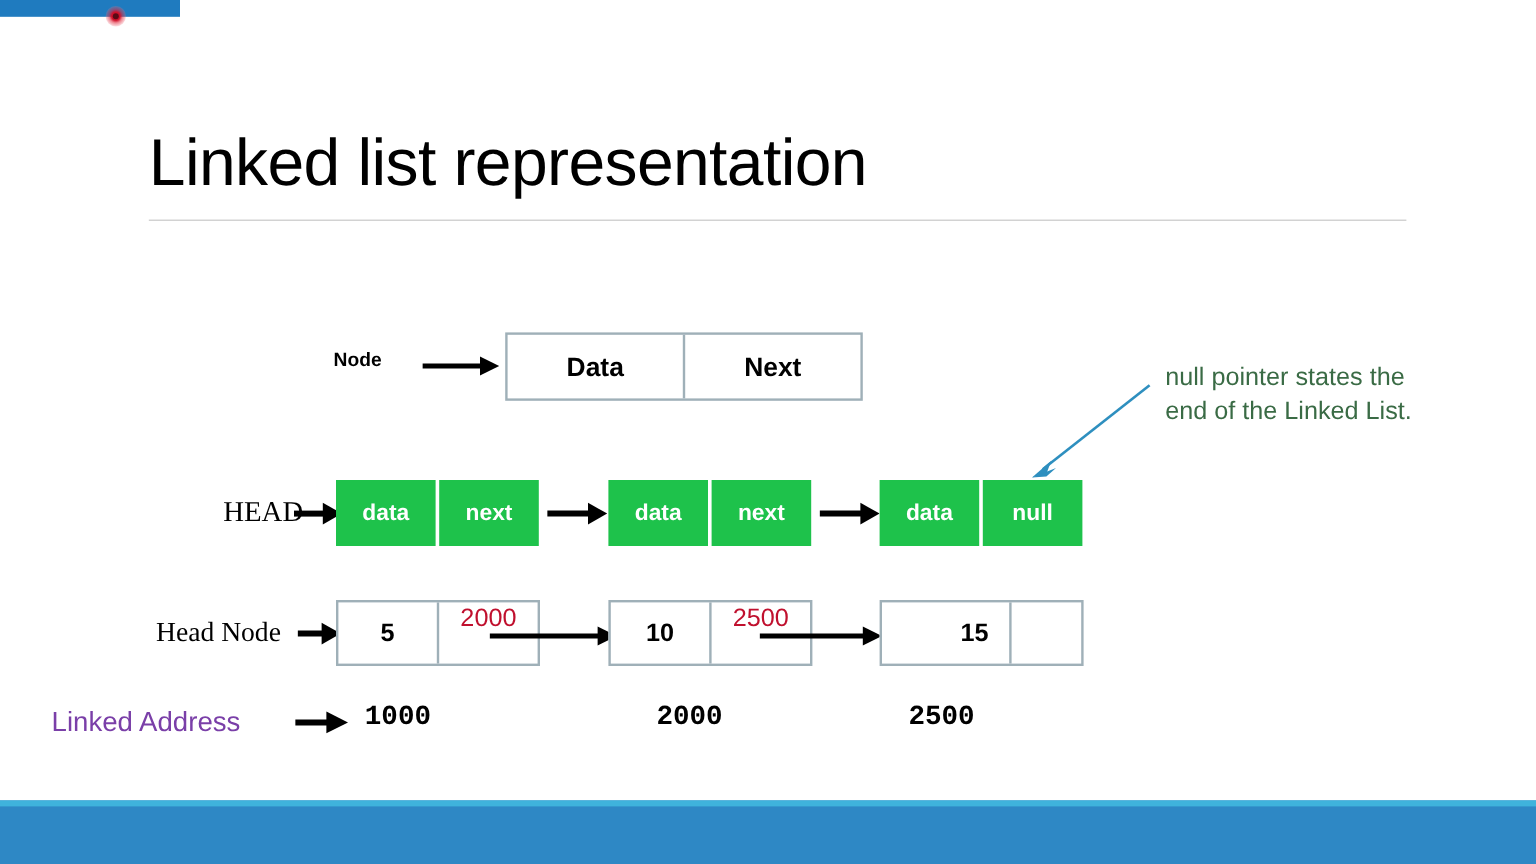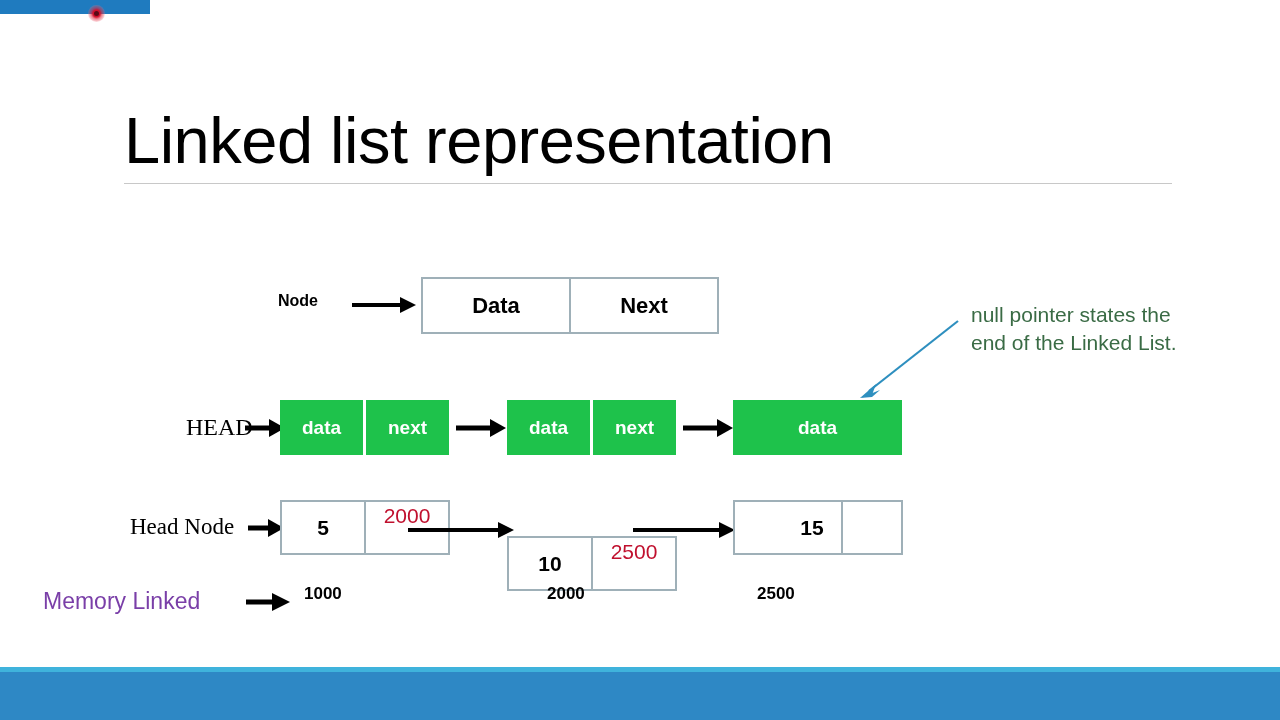--- a/index.html
+++ b/index.html
@@ -58,21 +58,21 @@
     width: 100%;
     height: 5px;
     background: #3fb3dc;
   }
 
   
   .slide-title {
     position: absolute;
     left: 124px;
     top: 103px;
-    font-size: 65px;
+    font-size: 55px;
     font-weight: 400;
     color: #000000;
     letter-spacing: -0.5px;
     white-space: nowrap;
   }
   .title-rule {
     position: absolute;
     left: 124px;
     top: 183px;
     width: 1048px;
@@ -201,24 +201,25 @@
     transform: translateX(-50%);
     font-size: 21px;
     font-weight: normal;
     color: #c0102e;
   }
 
   
   .mem-addr {
     position: absolute;
     top: 584px;
-    font-size: 17px;
+    font-size: 23px;
     font-weight: bold;
     color: #000;
     white-space: nowrap;
+    font-family: Liberation Mono, monospace;
   }
 
   
   .note {
     position: absolute;
     left: 959px;
     top: 301px;
     width: 260px;
     font-size: 21px;
     line-height: 28px;
@@ -269,20 +270,21 @@
   <div class="gcell">next</div>
 </div>
 
 <svg class="arrow" style="left:683px; top:416px;" width="50" height="24" viewBox="0 0 50 24">
   <line x1="0" y1="12" x2="36" y2="12" stroke="#000" stroke-width="5"></line>
   <polygon points="34,3 50,12 34,21" fill="#000"></polygon>
 </svg>
 
 <div class="green-node" style="left:733px;">
   <div class="gcell">data</div>
+  <div class="gcell">null</div>
 </div>
 
 <svg class="arrow" style="left:850px; top:315px;" width="120" height="90" viewBox="0 0 120 90">
   <line x1="108" y1="6" x2="19" y2="76" stroke="#2e8fbf" stroke-width="2.2"></line>
   <polygon points="10,83 26,69 22,80" fill="#2e8fbf"></polygon>
   <polygon points="10,83 30,75 22,82" fill="#2e8fbf"></polygon>
 </svg>
 
 <div class="note">
   <div>null pointer states the</div>
@@ -301,40 +303,40 @@
   <div class="mcell">
     <span class="ptr-val">2000</span>
   </div>
 </div>
 
 <svg class="arrow" style="left:408px; top:518px;" width="106" height="24" viewBox="0 0 106 24">
   <line x1="0" y1="12" x2="92" y2="12" stroke="#000" stroke-width="4"></line>
   <polygon points="90,4 106,12 90,20" fill="#000"></polygon>
 </svg>
 
-<div class="mem-node" style="left:507px;margin-top:36px;">
+<div class="mem-node" style="left:507px;">
   <div class="mcell">10</div>
   <div class="mcell">
     <span class="ptr-val">2500</span>
   </div>
 </div>
 
 <svg class="arrow" style="left:633px; top:518px;" width="102" height="24" viewBox="0 0 102 24">
   <line x1="0" y1="12" x2="88" y2="12" stroke="#000" stroke-width="4"></line>
   <polygon points="86,4 102,12 86,20" fill="#000"></polygon>
 </svg>
 
 <div class="mem-node" style="left:733px;padding-left:48px;">
   <div class="mcell">15</div>
   <div class="mcell">
     <span class="ptr-val"></span>
   </div>
 </div>
 
-<div class="label label-memory">Memory Linked</div>
+<div class="label label-memory">Linked Address</div>
 
 <svg class="arrow" style="left:246px; top:590px;" width="44" height="24" viewBox="0 0 44 24">
   <line x1="0" y1="12" x2="28" y2="12" stroke="#000" stroke-width="5"></line>
   <polygon points="26,3 44,12 26,21" fill="#000"></polygon>
 </svg>
 
 <div class="mem-addr" style="left:304px;">1000</div>
 <div class="mem-addr" style="left:547px;">2000</div>
 <div class="mem-addr" style="left:757px;">2500</div>
 

